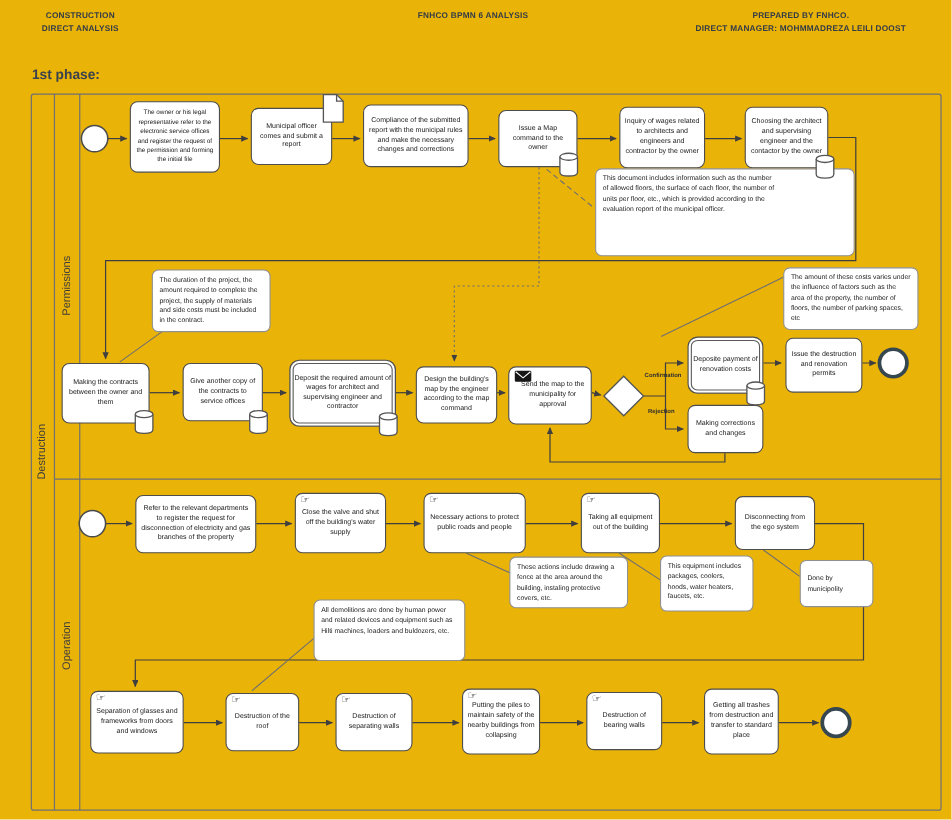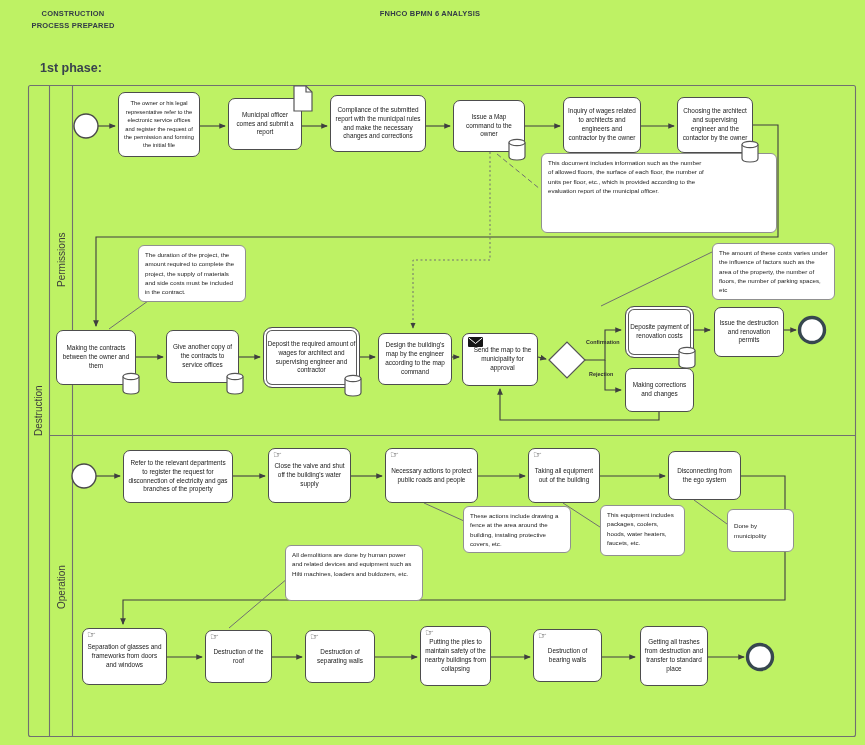--- a/index.html
+++ b/index.html
@@ -1,20 +1,20 @@
 <!DOCTYPE html>
 <html><head>
 <meta charset="utf-8">
 <style>
   html,body{margin:0;padding:0;background:#fff;}
-  #canvas{position:relative;width:865px;height:745px;background:#bef264;
+  #canvas{position:relative;width:865px;height:745px;background:#eab308;
           font-family:"Liberation Sans",sans-serif;overflow:hidden;}
   .hdr{position:absolute;font-size:7.5px;font-weight:bold;color:#333b47;
        text-align:center;line-height:1.55;letter-spacing:.2px;z-index:5;}
-  .phase{position:absolute;left:40px;top:61px;font-size:12.5px;font-weight:bold;
+  .phase{position:absolute;left:29px;top:61px;font-size:12.5px;font-weight:bold;
          color:#39424d;z-index:5;}
   svg.layer{position:absolute;left:0;top:0;width:865px;height:745px;}
   #wires{z-index:1;} #glyphs{z-index:3;pointer-events:none;}
   .task{position:absolute;border:1px solid #4d4d4d;border-radius:7px;background:#fff;
         display:flex;align-items:center;justify-content:center;text-align:center;
         font-size:6.4px;line-height:1.4;color:#1a1a1a;padding:2px 3px;
         box-sizing:border-box;z-index:2;}
   .task .txt{display:block;width:100%;}
   .task.small{font-size:5.8px;line-height:1.45;}
   .task.double{box-shadow:inset 0 0 0 2px #fff,inset 0 0 0 3px #5a5a5a;border-radius:9px;}
@@ -29,23 +29,27 @@
   .gwlabel{position:absolute;font-size:5.4px;font-weight:bold;color:#2f2f2f;
            z-index:4;background:transparent;}
 </style>
 </head>
 <body>
 
 <div id="canvas">
 
   <div class="hdr" style="left:25px;top:8px;width:96px;">
     <div>CONSTRUCTION</div>
-    <div>PROCESS PREPARED</div>
+    <div>DIRECT ANALYSIS</div>
   </div>
   <div class="hdr" style="left:330px;top:8px;width:200px;">FNHCO BPMN 6 ANALYSIS</div>
+  <div class="hdr" style="left:598px;top:8px;width:260px;">
+    <div>PREPARED BY FNHCO.</div>
+    <div>DIRECT MANAGER: MOHMMADREZA LEILI DOOST</div>
+  </div>
   <div class="phase">1st phase:</div>
 
   <svg id="wires" class="layer">
     <defs>
       <marker id="arr" markerWidth="8" markerHeight="8" refX="5.2" refY="2.6" orient="auto">
         <path d="M0,0 L6,2.6 L0,5.2 z" fill="#3f3f3f"></path>
       </marker>
     </defs>
 
     <g stroke="#707070" fill="none" stroke-width="1.1">

